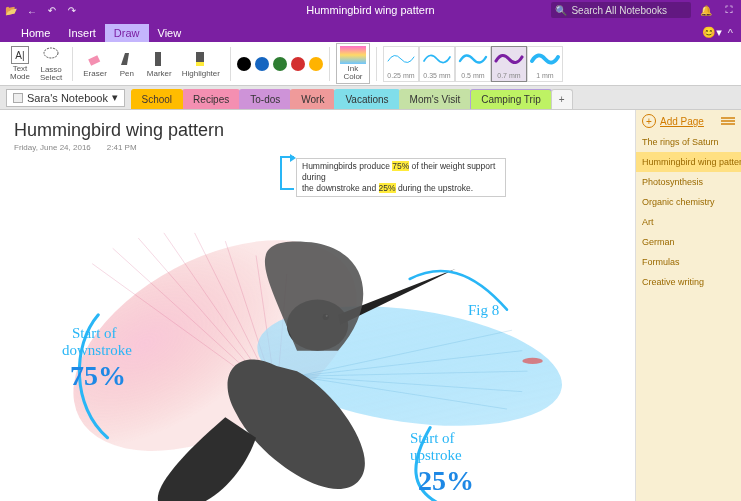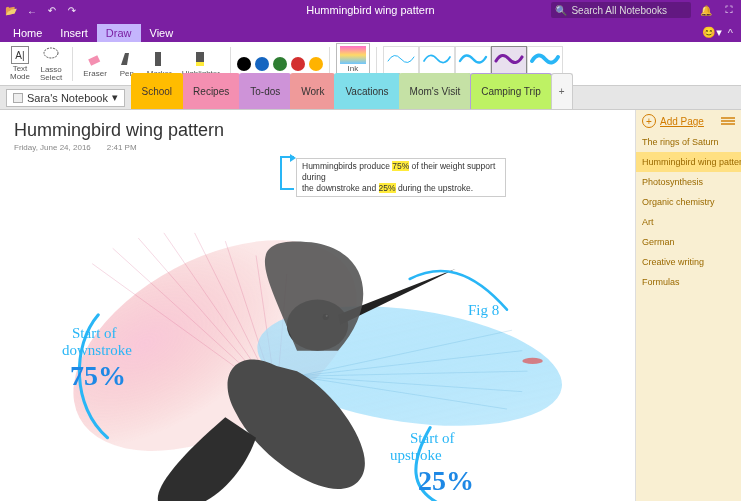--- a/index.html
+++ b/index.html
@@ -7,21 +7,21 @@
 
 
 .titlebar { height:20px; background:#7b1fa2; display:flex; align-items:center; color:#fff; padding:0 6px; }
 .tb-left { display:flex; gap:8px; align-items:center; }
 .tb-icon { width:12px; height:12px; display:flex; align-items:center; justify-content:center; opacity:.9; font-size:10px; }
 .tb-title { position:absolute; left:50%; transform:translateX(-50%); font-size:11px; }
 .tb-right { margin-left:auto; display:flex; align-items:center; gap:10px; }
 .search { background:rgba(0,0,0,.2); border-radius:2px; height:16px; width:140px; display:flex; align-items:center; padding:0 4px; gap:4px; font-size:10px; color:#ddd; }
 
 
-.menutabs { height:22px; background:#7b1fa2; display:flex; align-items:flex-end; padding-left:4px; position:relative;}
+.menutabs { height:22px; background:#7b1fa2; display:flex; align-items:flex-end; padding-left:12px; position:relative;}
 .menutab { padding:3px 9px; color:#fff; font-size:11px; cursor:pointer; }
 .menutab.active { background:#c4b5fd; color:#7b1fa2; }
 .menuright { margin-left:auto; display:flex; align-items:center; gap:6px; color:#fff; padding-right:8px; padding-bottom:3px;}
 
 
 .ribbon { height:44px; background:#fff; border-bottom:1px solid #ccc; display:flex; align-items:center; padding:0 6px; gap:2px; }
 .rtool { display:flex; flex-direction:column; align-items:center; gap:1px; padding:0 4px; cursor:pointer; }
 .rtool .ricon { width:20px; height:20px; display:flex; align-items:center; justify-content:center; }
 .rtool .rlabel { font-size:8px; color:#555; text-align:center; line-height:1; }
 .vsep { width:1px; height:34px; background:#ddd; margin:0 4px; }
@@ -32,21 +32,21 @@
 .thicks { display:flex; gap:0; align-items:center; }
 .thick { width:36px; height:36px; border:1px solid #ddd; display:flex; flex-direction:column; align-items:center; justify-content:space-between; padding:2px;}
 .thick.active { border:1px solid #888; background:#e8e0ee;}
 .thick svg { width:30px; height:18px; }
 .thick .tl { font-size:7px; color:#888; }
 
 
 .nbrow { height:24px; background:#e6e6e6; display:flex; align-items:center; border-bottom:1px solid #ccc; }
 .nbsel { background:#fff; border:1px solid #bbb; height:18px; margin-left:6px; padding:0 6px; display:flex; align-items:center; gap:4px; font-size:11px;}
 .sectabs { display:flex; margin-left:6px; height:100%; align-items:flex-end; }
-.sectab { height:36px; padding:0 10px; display:flex; align-items:center; font-size:10px; border:1px solid #ccc; border-bottom:none; background:#eee; margin-right:-1px; cursor:pointer; border-top-left-radius:3px; border-top-right-radius:3px;}
+.sectab { height:20px; padding:0 10px; display:flex; align-items:center; font-size:10px; border:1px solid #ccc; border-bottom:none; background:#eee; margin-right:-1px; cursor:pointer; border-top-left-radius:3px; border-top-right-radius:3px;}
 .addtab { width:22px; justify-content:center; color:#666; background:#f5f5f5;}
 
 
 .main { display:flex; height:calc(501px - 20px - 22px - 44px - 24px); }
 .page { flex:1; background:#fff; padding:10px 14px; position:relative; overflow:hidden;}
 .ptitle { font-size:18px; color:#333; font-weight:300; }
 .pmeta { font-size:8px; color:#888; display:flex; gap:16px; margin-top:2px;}
 .canvas { position:absolute; inset:0; }
 
 .notes { position:absolute; top:48px; left:296px; border:1px solid #ccc; padding:2px 5px; font-size:8.5px; width:210px; line-height:1.3; background:#fff;}
@@ -288,38 +288,38 @@
       <path d="M96 200 C70 230 70 290 105 320" stroke="#29b6f6" stroke-width="3" fill="none" stroke-linecap="round"></path>
       <path d="M495 195 C460 155 430 150 400 165" stroke="#29b6f6" stroke-width="2.5" fill="none" stroke-linecap="round"></path>
       <path d="M420 310 C400 345 400 370 430 385" stroke="#29b6f6" stroke-width="3" fill="none" stroke-linecap="round"></path>
     </svg>
 
     <div class="ink mid" style="top:192px; left:468px">Fig 8</div>
     <div class="ink mid" style="top:215px; left:72px">Start of</div>
     <div class="ink mid" style="top:232px; left:62px">downstroke</div>
     <div class="ink big" style="top:250px; left:70px">75%</div>
     <div class="ink mid" style="top:320px; left:410px">Start of</div>
-    <div class="ink mid" style="top:337px; left:390px">upstroke</div>
+    <div class="ink mid" style="top:337px; left:410px">upstroke</div>
     <div class="ink big" style="top:355px; left:418px">25%</div>
   </div>
 
   <div class="side">
     <div class="sidetop">
       <span class="plus">+</span>
       <span style="font-size:10px;text-decoration:underline;">Add Page</span>
       <span class="listicon">
           <span></span>
           <span></span>
           <span></span>
         </span>
     </div>
     <div class="pages" id="pages">
         <div class="pitem">The rings of Saturn</div>
         <div class="pitem sel">Hummingbird wing pattern</div>
         <div class="pitem">Photosynthesis</div>
         <div class="pitem">Organic chemistry</div>
         <div class="pitem">Art</div>
         <div class="pitem">German</div>
+        <div class="pitem">Formulas</div>
         <div class="pitem">Creative writing</div>
-        <div class="pitem">Formulas</div>
       </div>
   </div>
 </div>
 
 </body></html>

